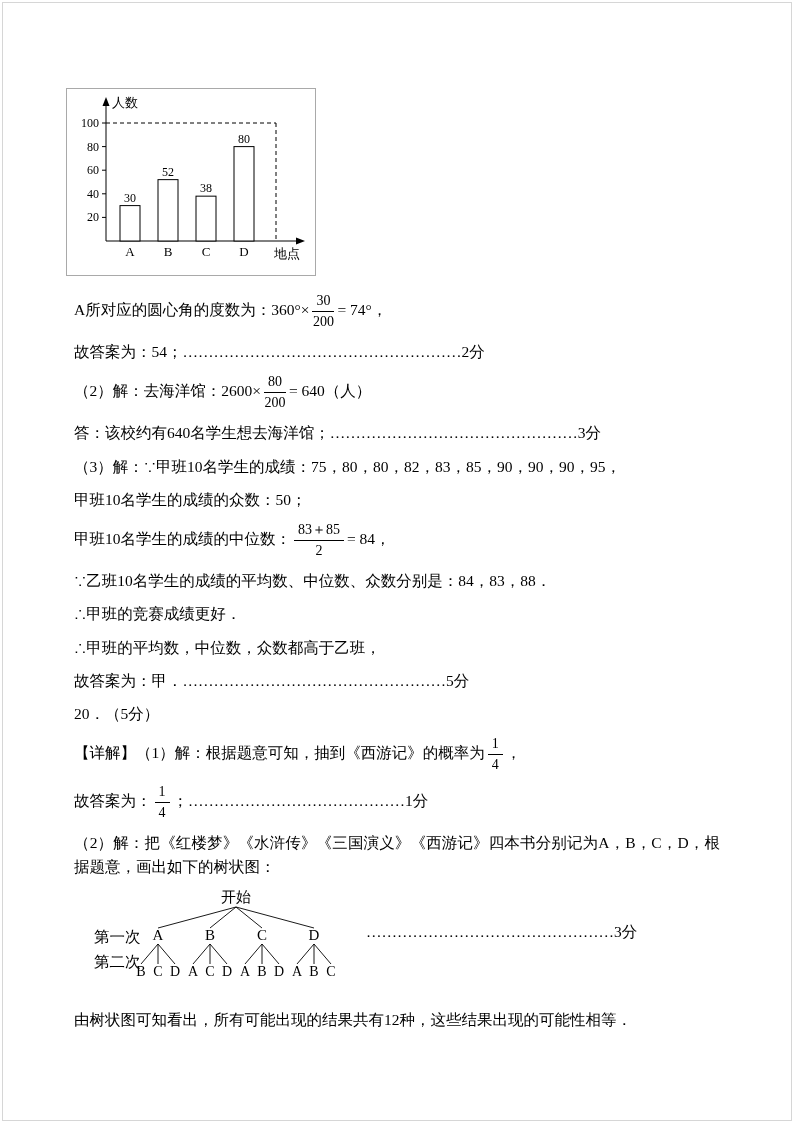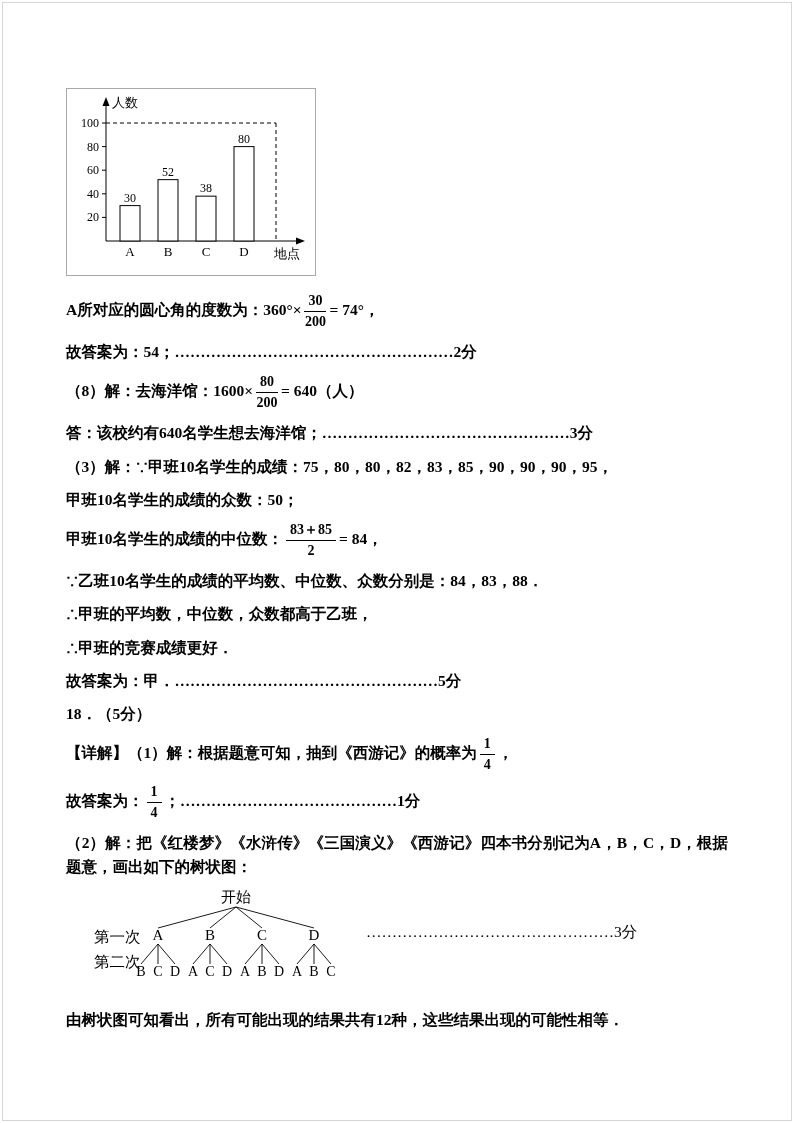--- a/index.html
+++ b/index.html
@@ -13,21 +13,21 @@
     position:absolute; inset:2px; border:1px solid #d6d6d6;
   }
   .page {
     position:absolute; top:0; left:0; width:794px; height:978px;
     padding:88px 66px 0 66px;
   }
   .chart-box {
     width:250px; border:1px solid #a9a9a9; background:#fff;
     padding:2px 3px; margin:0 0 16px 0;
   }
-  .line { margin:10px 0; line-height:1.5; text-align:justify;font-weight:bold; }
+  .line { margin:10px 8px; line-height:1.5; text-align:justify; }
   .frac {
     display:inline-block; vertical-align:middle; text-align:center;
     margin:0 3px; font-size:14px;
   }
   .fnum { display:block; padding:0 4px 1px 4px; border-bottom:1px solid #000; line-height:1.25; }
   .fden { display:block; padding-top:1px; line-height:1.25; }
   .tree-wrap { position:relative; height:110px; margin:8px 0 4px 0; }
   .tlabel { position:absolute; left:0;margin-left:28px; }
   .t1 { top:39px; }
   .t2 { top:64px; }
@@ -74,40 +74,40 @@
         <rect x="164" y="55.60000000000001" width="20" height="94.39999999999999" fill="#fff" stroke="#000"></rect>
         <text x="174" y="51.60000000000001" font-size="12" text-anchor="middle">80</text>
         <text x="174" y="165" font-size="13" text-anchor="middle">D</text>
       </svg>
   </div>
 
   <p class="line"><span>A所对应的圆心角的度数为：360°×</span><span class="frac"><span class="fnum">30</span><span class="fden">200</span></span><span>= 74°，</span></p>
 
   <p class="line"><span>故答案为：54；………………………………………………2分</span></p>
 
-  <p class="line"><span>（8）解：去海洋馆：1600×</span><span class="frac"><span class="fnum">80</span><span class="fden">200</span></span><span>= 640（人）</span></p>
+  <p class="line"><span>（2）解：去海洋馆：2600×</span><span class="frac"><span class="fnum">80</span><span class="fden">200</span></span><span>= 640（人）</span></p>
 
   <p class="line"><span>答：该校约有640名学生想去海洋馆；…………………………………………3分</span></p>
 
   <p class="line"><span>（3）解：∵甲班10名学生的成绩：75，80，80，82，83，85，90，90，90，95，</span></p>
 
 
   <p class="line"><span>甲班10名学生的成绩的众数：50；</span></p>
 
   <p class="line"><span>甲班10名学生的成绩的中位数：</span><span class="frac"><span class="fnum">83＋85</span><span class="fden">2</span></span><span>= 84，</span></p>
 
   <p class="line"><span>∵乙班10名学生的成绩的平均数、中位数、众数分别是：84，83，88．</span></p>
 
+  <p class="line"><span>∴甲班的竞赛成绩更好．</span></p>
+
   <p class="line"><span>∴甲班的平均数，中位数，众数都高于乙班，</span></p>
-
-  <p class="line"><span>∴甲班的竞赛成绩更好．</span></p>
 
   <p class="line"><span>故答案为：甲．……………………………………………5分</span></p>
 
-  <p class="line"><span>18．（5分）</span></p>
+  <p class="line"><span>20．（5分）</span></p>
 
   <p class="line"><span>【详解】（1）解：根据题意可知，抽到《西游记》的概率为</span><span class="frac"><span class="fnum">1</span><span class="fden">4</span></span><span>，</span></p>
 
   <p class="line"><span>故答案为：</span><span class="frac"><span class="fnum">1</span><span class="fden">4</span></span><span>；……………………………………1分</span></p>
 
   <p class="line"><span>（2）解：把《红楼梦》《水浒传》《三国演义》《西游记》四本书分别记为A，B，C，D，根据题意，画出如下的树状图：</span></p>
 
   <div class="tree-wrap">
     <span class="tlabel t1">第一次</span>
     <span class="tlabel t2">第二次</span>

